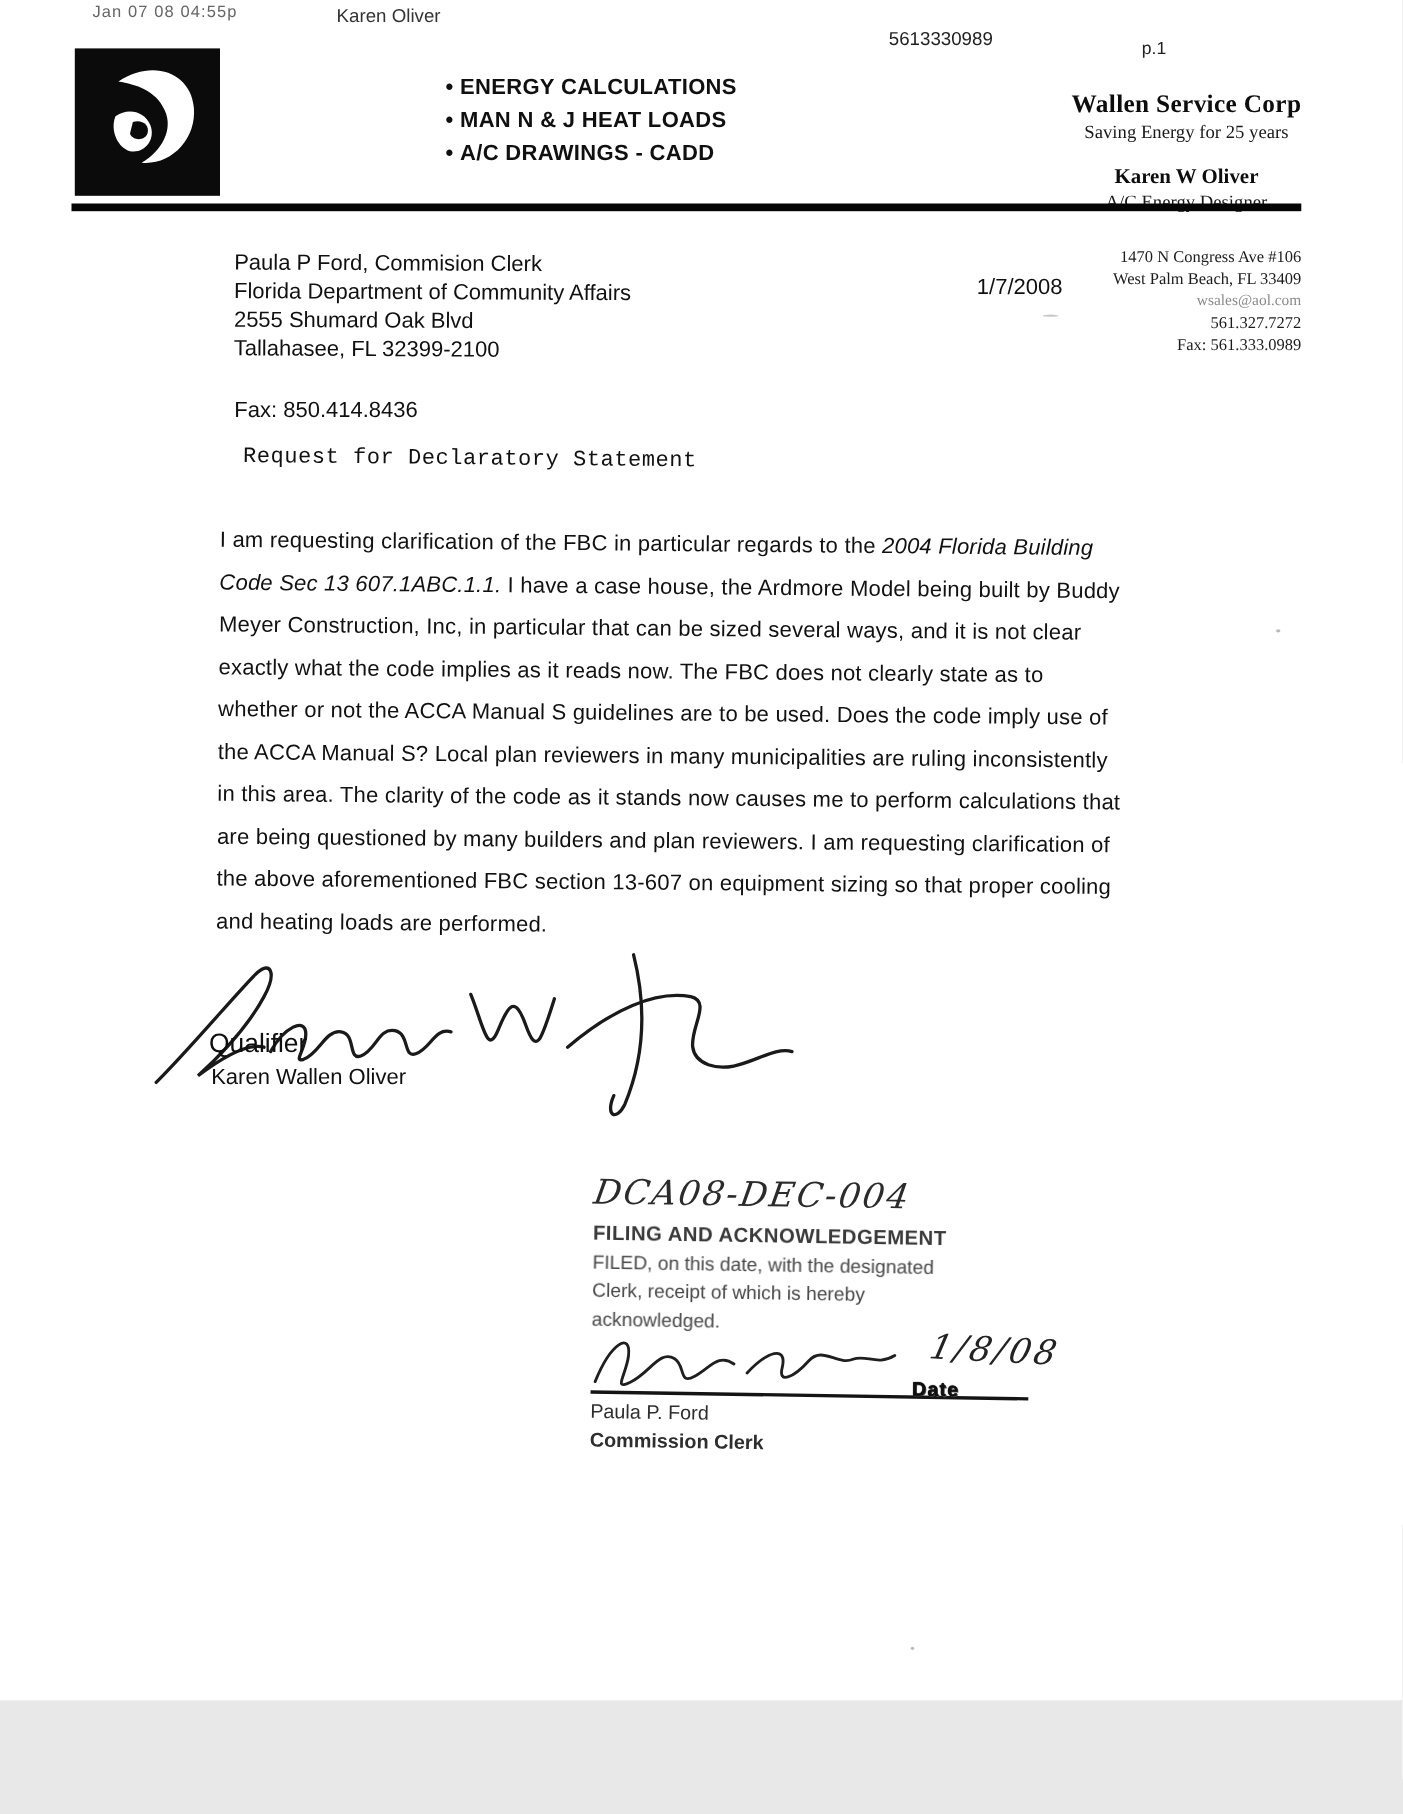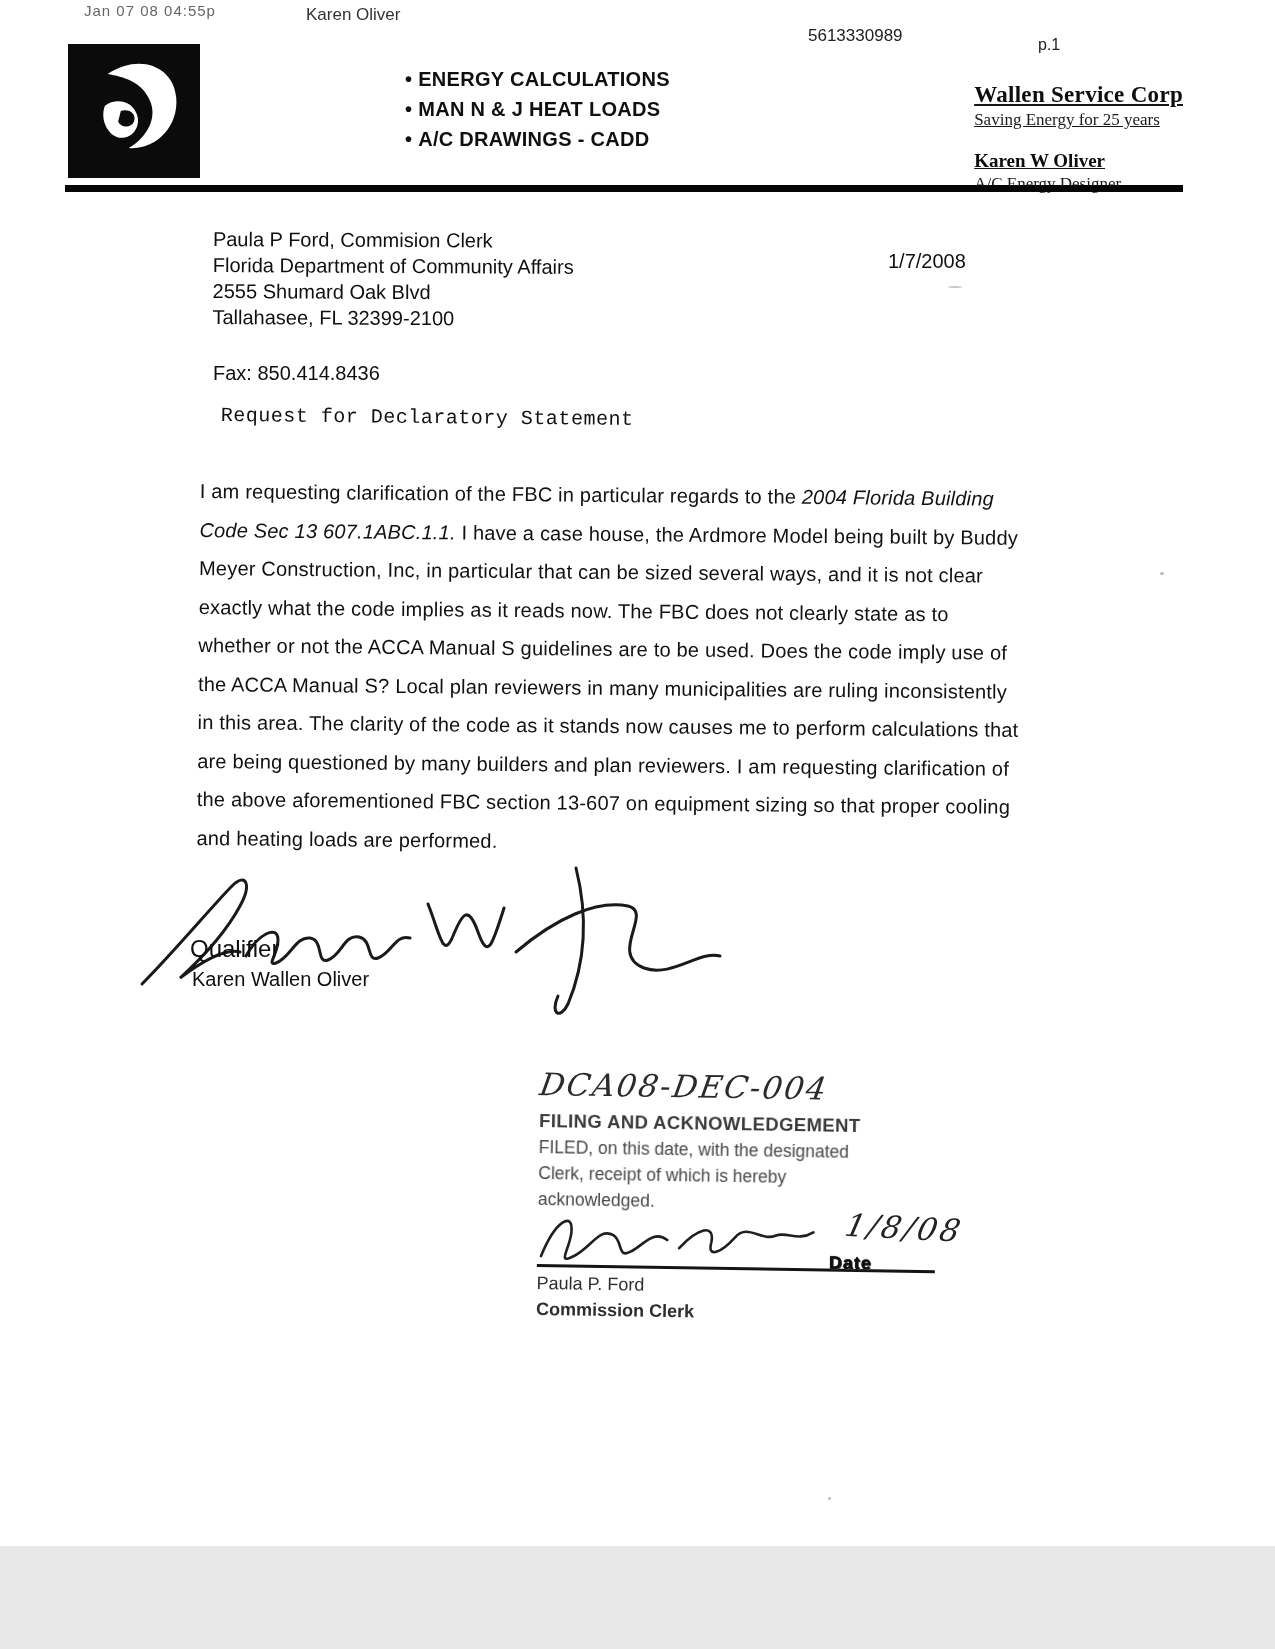--- a/index.html
+++ b/index.html
@@ -15,21 +15,21 @@
   .fax-sender{left:306px;top:5px;font-size:17px;color:#333;}
   .fax-number{left:808px;top:26px;font-size:17px;color:#222;}
   .fax-page{left:1038px;top:36px;font-size:16px;color:#222;}
 
   
   .logo{left:68px;top:44px;width:132px;height:134px;background:#0b0b0b;}
   .logo svg{width:100%;height:100%;}
   .services{left:405px;top:68px;font-size:20px;font-weight:600;color:#101010;letter-spacing:0.3px;}
   .service-line{margin-bottom:7px;white-space:nowrap;}
   .service-line::before{content:"• ";font-weight:700;}
-  .lh-right{right:92px;top:82px;text-align:left;font-family:"Liberation Serif",serif;text-decoration:underline;}
+  .lh-right{right:92px;top:82px;text-align:center;font-family:"Liberation Serif",serif;}
   .lh-company{font-size:23px;font-weight:700;color:#0d0d0d;letter-spacing:0.3px;}
   .lh-tagline{font-size:17px;margin-top:2px;color:#1a1a1a;}
   .lh-person{font-size:19px;font-weight:700;margin-top:20px;color:#0d0d0d;}
   .lh-ptitle{font-size:17px;margin-top:2px;color:#1a1a1a;}
   .rule{left:65px;top:185px;width:1118px;height:7px;background:#050505;}
 
   
   .recipient{left:213px;top:226px;font-size:20px;line-height:26px;color:#101010;transform:rotate(0.3deg);transform-origin:left top;}
   .letter-date{left:888px;top:250px;font-size:20px;color:#101010;}
   .contact{right:92px;top:224px;text-align:right;font-family:"Liberation Serif",serif;font-size:15px;line-height:20px;color:#1c1c1c;}
@@ -116,20 +116,27 @@
 
   <div class="abs recipient">
     <div>Paula P Ford, Commision Clerk</div>
     <div>Florida Department of Community Affairs</div>
     <div>2555 Shumard Oak Blvd</div>
     <div>Tallahasee, FL  32399-2100</div>
   </div>
 
   <div class="abs letter-date">1/7/2008</div>
 
+  <div class="abs contact">
+    <div>1470 N Congress Ave #106</div>
+    <div>West Palm Beach, FL 33409</div>
+    <div class="email">wsales@aol.com</div>
+    <div>561.327.7272</div>
+    <div>Fax: 561.333.0989</div>
+  </div>
 
   <div class="abs fax-line">Fax: 850.414.8436</div>
 
   <div class="abs subject">Request for Declaratory Statement</div>
 
   <p class="abs body-text"><span>I am requesting clarification of the FBC in particular regards to the </span><span class="it">2004 Florida Building Code Sec 13 607.1ABC.1.1.</span><span>  I have a case house, the Ardmore Model being built by Buddy Meyer Construction, Inc, in particular that can be sized several ways, and it is not clear exactly what the code implies as it reads now. The FBC does not clearly state as to whether or not the ACCA Manual S guidelines are to be used. Does the code imply  use of the ACCA Manual S? Local plan reviewers in many municipalities are ruling inconsistently in this area. The clarity of the code as it stands now causes me to perform calculations that are being questioned by many builders and plan reviewers. I am requesting clarification of the above aforementioned FBC section 13-607 on equipment sizing so that proper cooling and heating loads are performed.</span></p>
 
   <svg class="abs sig-svg" viewBox="0 0 600 168">
     <path d="M14,128 C46,96 86,48 104,30 C118,16 124,28 112,50 C98,76 74,102 52,122 C76,104 98,92 112,96"></path>
     <path d="M118,100 C130,78 150,68 150,84 C150,98 138,110 148,107 C162,102 168,80 182,82 C196,84 188,108 200,104 C214,99 216,78 231,81 C245,84 238,106 250,102 C264,97 267,78 282,82"></path>

